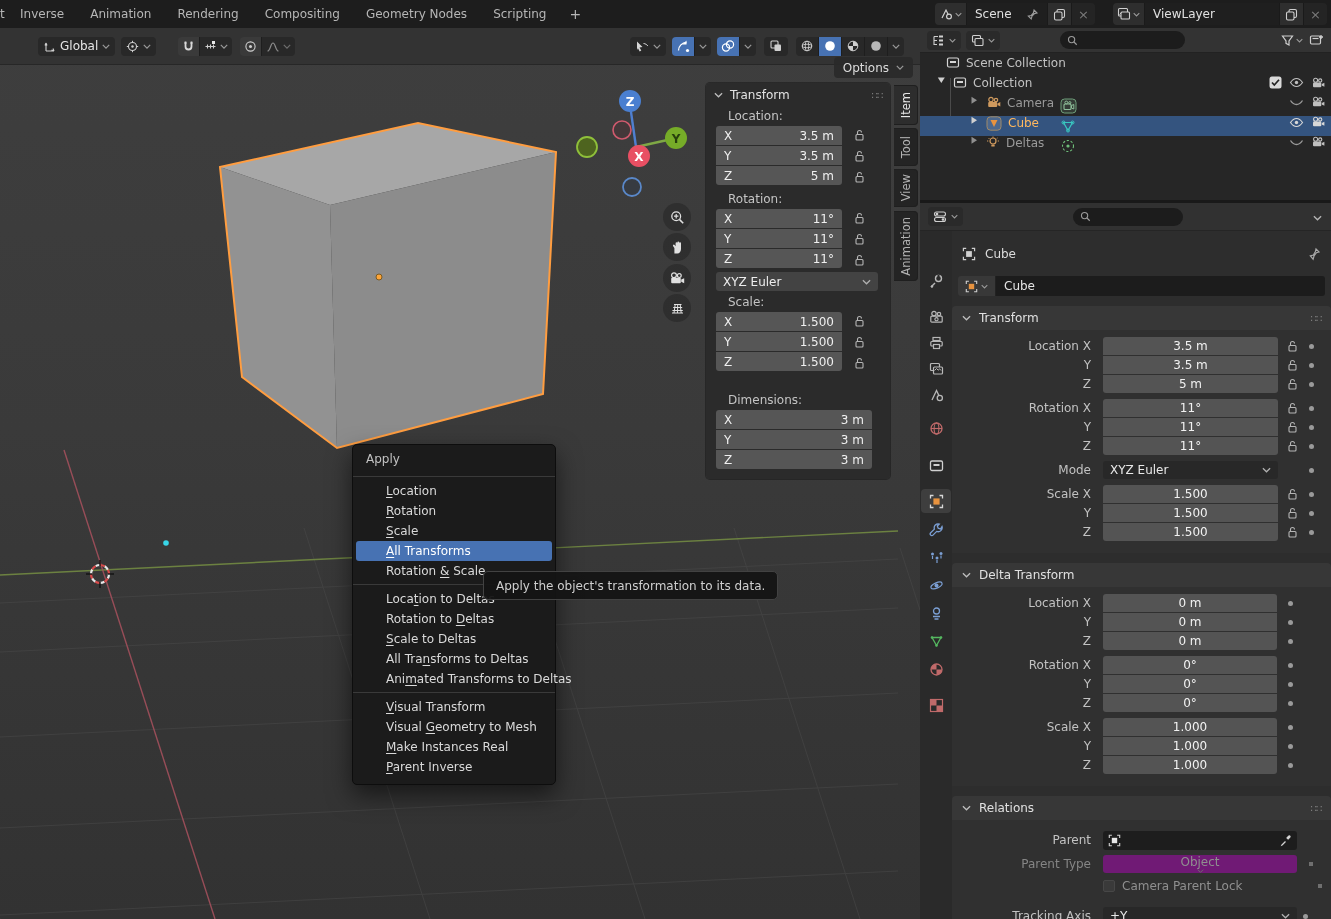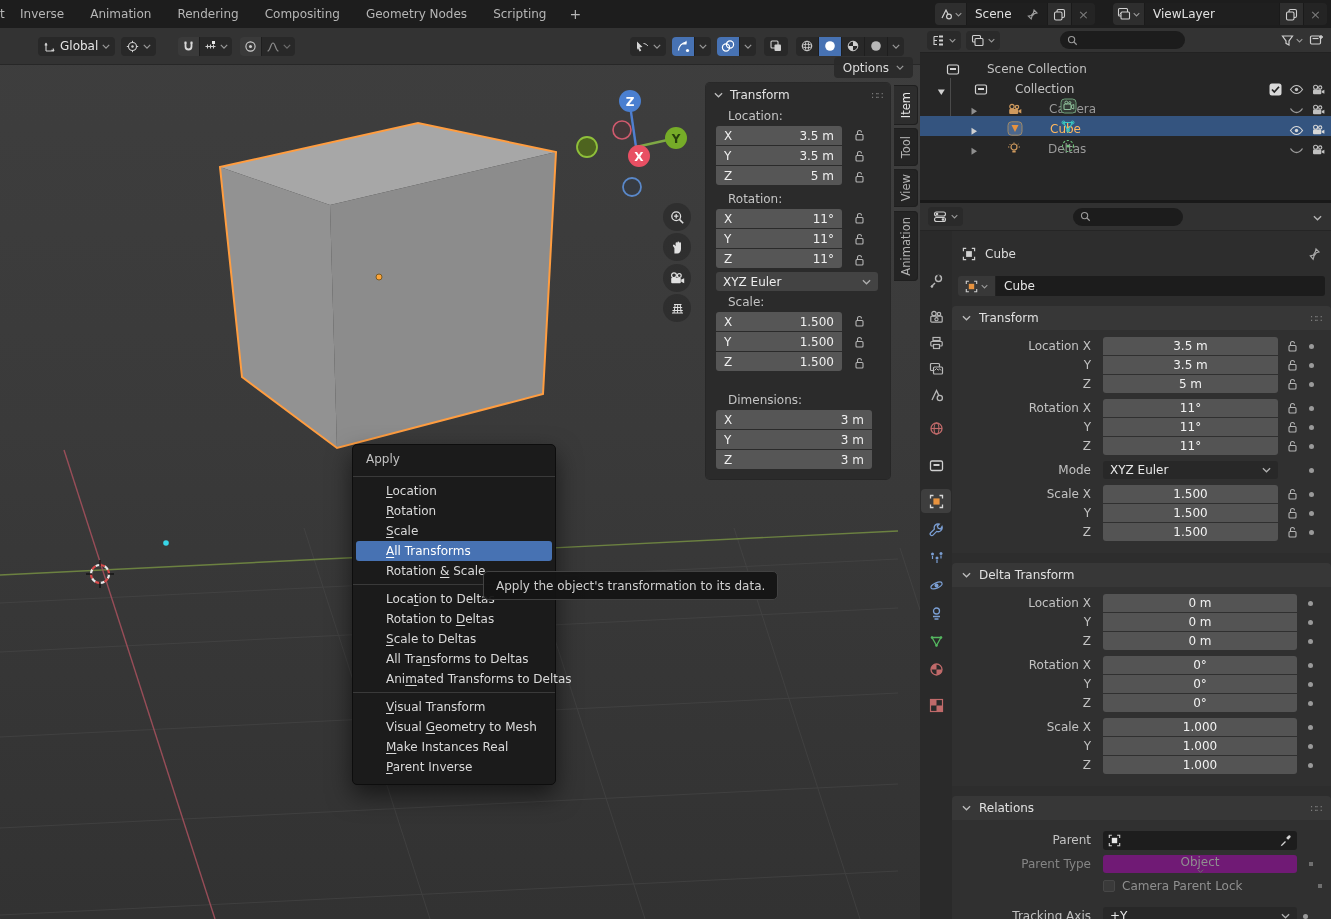--- a/index.html
+++ b/index.html
@@ -59,21 +59,21 @@
 .msep{height:1px;background:#3a3a3a;margin:3px 0 4px 0;}
 .mi{height:20px;line-height:20px;margin:0 3px;padding-left:30px;border-radius:3px;color:#dadada;white-space:nowrap;}
 .mi u{text-underline-offset:2px;}
 .mi.sel{background:#4772b3;color:#fff;}
 .tooltip{position:absolute;left:483px;top:543px;height:29px;background:#141414f2;border:1px solid #424242;border-radius:5px;display:flex;align-items:center;padding:0 12px;color:#cfcfcf;z-index:40;white-space:nowrap;}
 
 
 .outliner{position:absolute;left:920px;top:28px;width:411px;height:175px;background:#262626;border-bottom:3px solid #191919;}
 .outl-head{height:25px;background:#333333;display:flex;align-items:center;gap:5px;padding:0 7px;border-bottom:1px solid #222;}
 .srch{height:18px;background:#1c1c1c;border-radius:9px;display:flex;align-items:center;padding:0 7px;gap:5px;color:#9a9a9a;}
-.orow{height:20px;display:flex;align-items:flex-end;position:relative;color:#c2c2c2;gap:21px;}
+.orow{height:20px;display:flex;align-items:flex-start;position:relative;color:#c2c2c2;}
 .orow.sel{background:#34547f;}
 .orow .nm{margin-left:6px;}
 .orow .nm.dim{color:#9a9a9a;}
 .orow .nm.active-ob{color:#ffb85e;}
 .oright{position:absolute;right:6px;display:flex;align-items:center;gap:7px;}
 .databadge{position:absolute;left:140px;top:2px;}
 
 
 .props{position:absolute;left:920px;top:203px;width:411px;height:716px;background:#2d2d2d;}
 .props-head{height:28px;background:#313131;border-bottom:1px solid #252525;position:relative;display:flex;align-items:center;}
@@ -91,21 +91,21 @@
 .panel-h .np-drag{margin-left:auto;}
 .panel-b{padding:7px 0 12px 0;}
 .prow{display:flex;align-items:center;height:18px;}
 .pgroup{display:flex;flex-direction:column;gap:1px;margin-bottom:6px;}
 .pgroup .pfield{border-radius:0;}
 .pgroup .prow:first-child .pfield{border-radius:3px 3px 0 0;}
 .pgroup .prow:last-child .pfield{border-radius:0 0 3px 3px;}
 .plabel{width:145px;text-align:right;padding-right:6px;color:#c2c2c2;flex:none;white-space:nowrap;}
 .plabel.dim{color:#858585;}
 .pfield{width:175px;height:18px;background:#545454;border-radius:3px;display:flex;align-items:center;justify-content:center;color:#f2f2f2;margin-left:6px;}
-.pfield.wide{width:194px;text-align:center;}
+.pfield.wide{width:174px;text-align:center;}
 .pselect{width:175px;height:18px;background:#282828;border-radius:3px;display:flex;align-items:center;justify-content:space-between;padding:0 7px;color:#e8e8e8;margin-left:6px;}
 .pselect.wide{width:194px;}
 .pselect.dim{background:#701a75;color:#8f8f8f;flex-direction:column;}
 .pobj{width:194px;height:19px;background:#1d1d1d;border-radius:3px;display:flex;align-items:center;padding:0 5px;margin-left:6px;}
 .lock{width:12px;display:flex;justify-content:center;margin-left:8px;}
 .kdot{width:5px;height:5px;border-radius:50%;background:#9a9a9a;margin-left:11px;}
 .ksq{width:4px;height:4px;background:#6f6f6f;margin-left:12px;}
 .cpl{display:flex;align-items:center;gap:7px;margin-left:151px;height:18px;color:#8f8f8f;}
 .cbox{width:12px;height:12px;background:#3a3a3a;border-radius:2px;border:1px solid #474747;}
 svg{display:block;}

